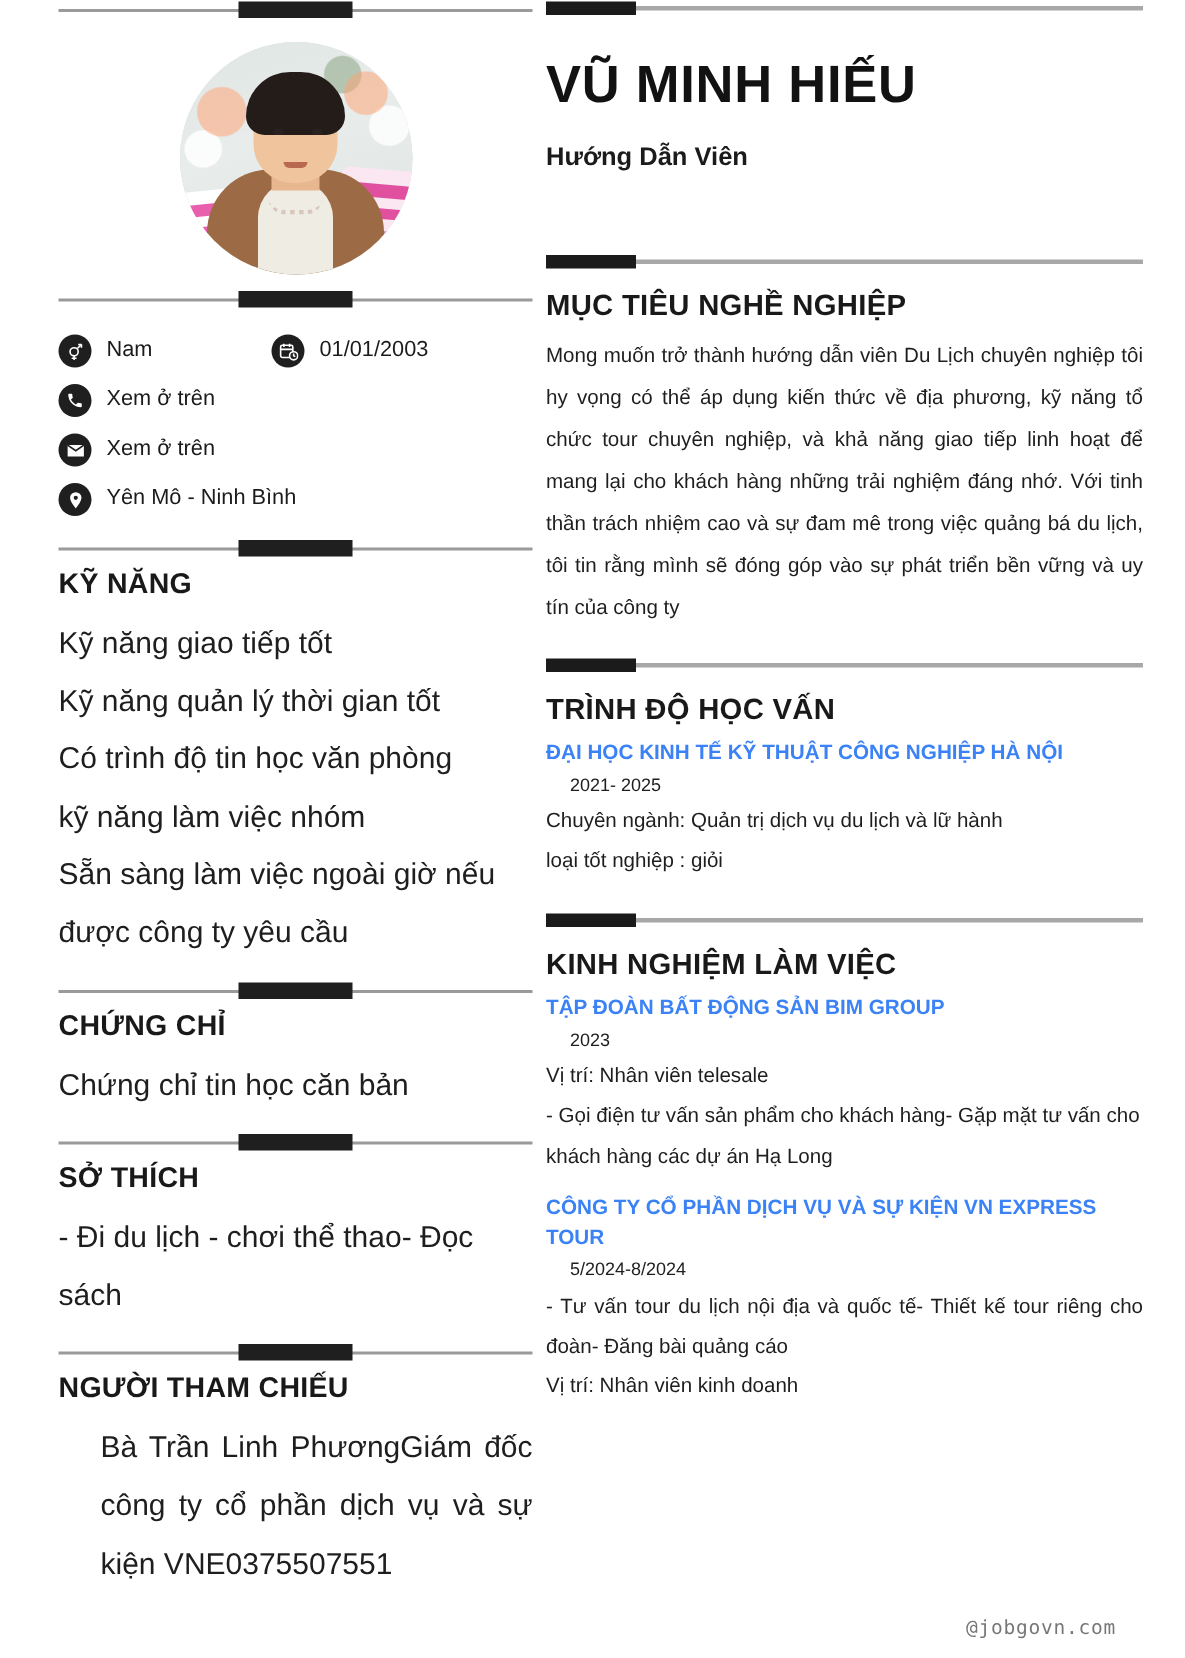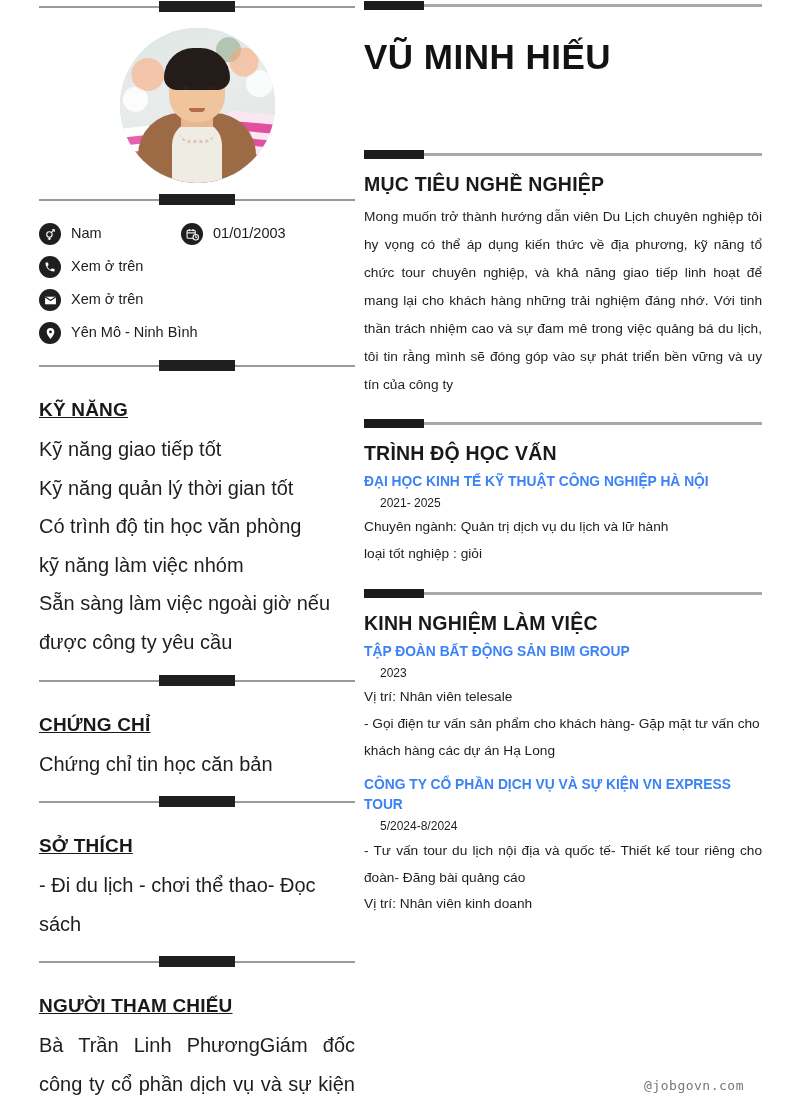--- a/index.html
+++ b/index.html
@@ -265,40 +265,40 @@
     font-size: 14.5px;
     color: #1b1b1b;
     line-height: 1.2;
   }
 
   
   .sec-title-left {
     font-size: 19px;
     font-weight: bold;
     letter-spacing: .2px;
-    margin: 26px 0 9px 0;
+    margin: 6px 0 9px 0;
     color: #191919;
-    text-decoration: underline;
   }
   .sec-title-right {
     font-size: 19.5px;
     font-weight: bold;
     letter-spacing: .2px;
     margin: 12px 0 7px 0;
     color: #191919;
   }
   .body-line {
     font-size: 20px;
     line-height: 1.93;
     color: #1e1e1e;
   }
   .skill-list .body-line { margin: 0; }
   .just {
     text-align: justify;
     text-justify: inter-word;
+    margin-left: 28px;
   }
   .para {
     font-size: 13.7px;
     line-height: 2.05;
     color: #1e1e1e;
     margin: 0;
   }
   .entry-title {
     font-size: 13.8px;
     font-weight: bold;
@@ -462,20 +462,21 @@
 
   </div>
 
   <div class="col-right">
 
     <div class="divider-right"></div>
 
     <div style="height:26px"></div>
     <div style="font-size:35px;font-weight:bold;letter-spacing:.5px;line-height:1.1;color:#121212;">VŨ MINH HIẾU</div>
     <div style="height:18px"></div>
+    <div style="font-size:17px;font-weight:bold;color:#1b1b1b;">Hướng Dẫn Viên</div>
     <div style="height:54px"></div>
 
     <div class="divider-right"></div>
     <div>
       <div class="sec-title-right">MỤC TIÊU NGHỀ NGHIỆP</div>
       <p class="para just">Mong muốn trở thành hướng dẫn viên Du Lịch chuyên nghiệp tôi hy vọng có thể áp dụng kiến thức về địa phương, kỹ năng tổ chức tour chuyên nghiệp, và khả năng giao tiếp linh hoạt để mang lại cho khách hàng những trải nghiệm đáng nhớ. Với tinh thần trách nhiệm cao và sự đam mê trong việc quảng bá du lịch, tôi tin rằng mình sẽ đóng góp vào sự phát triển bền vững và uy tín của công ty</p>
     </div>
 
     <div style="height:19px"></div>
 

